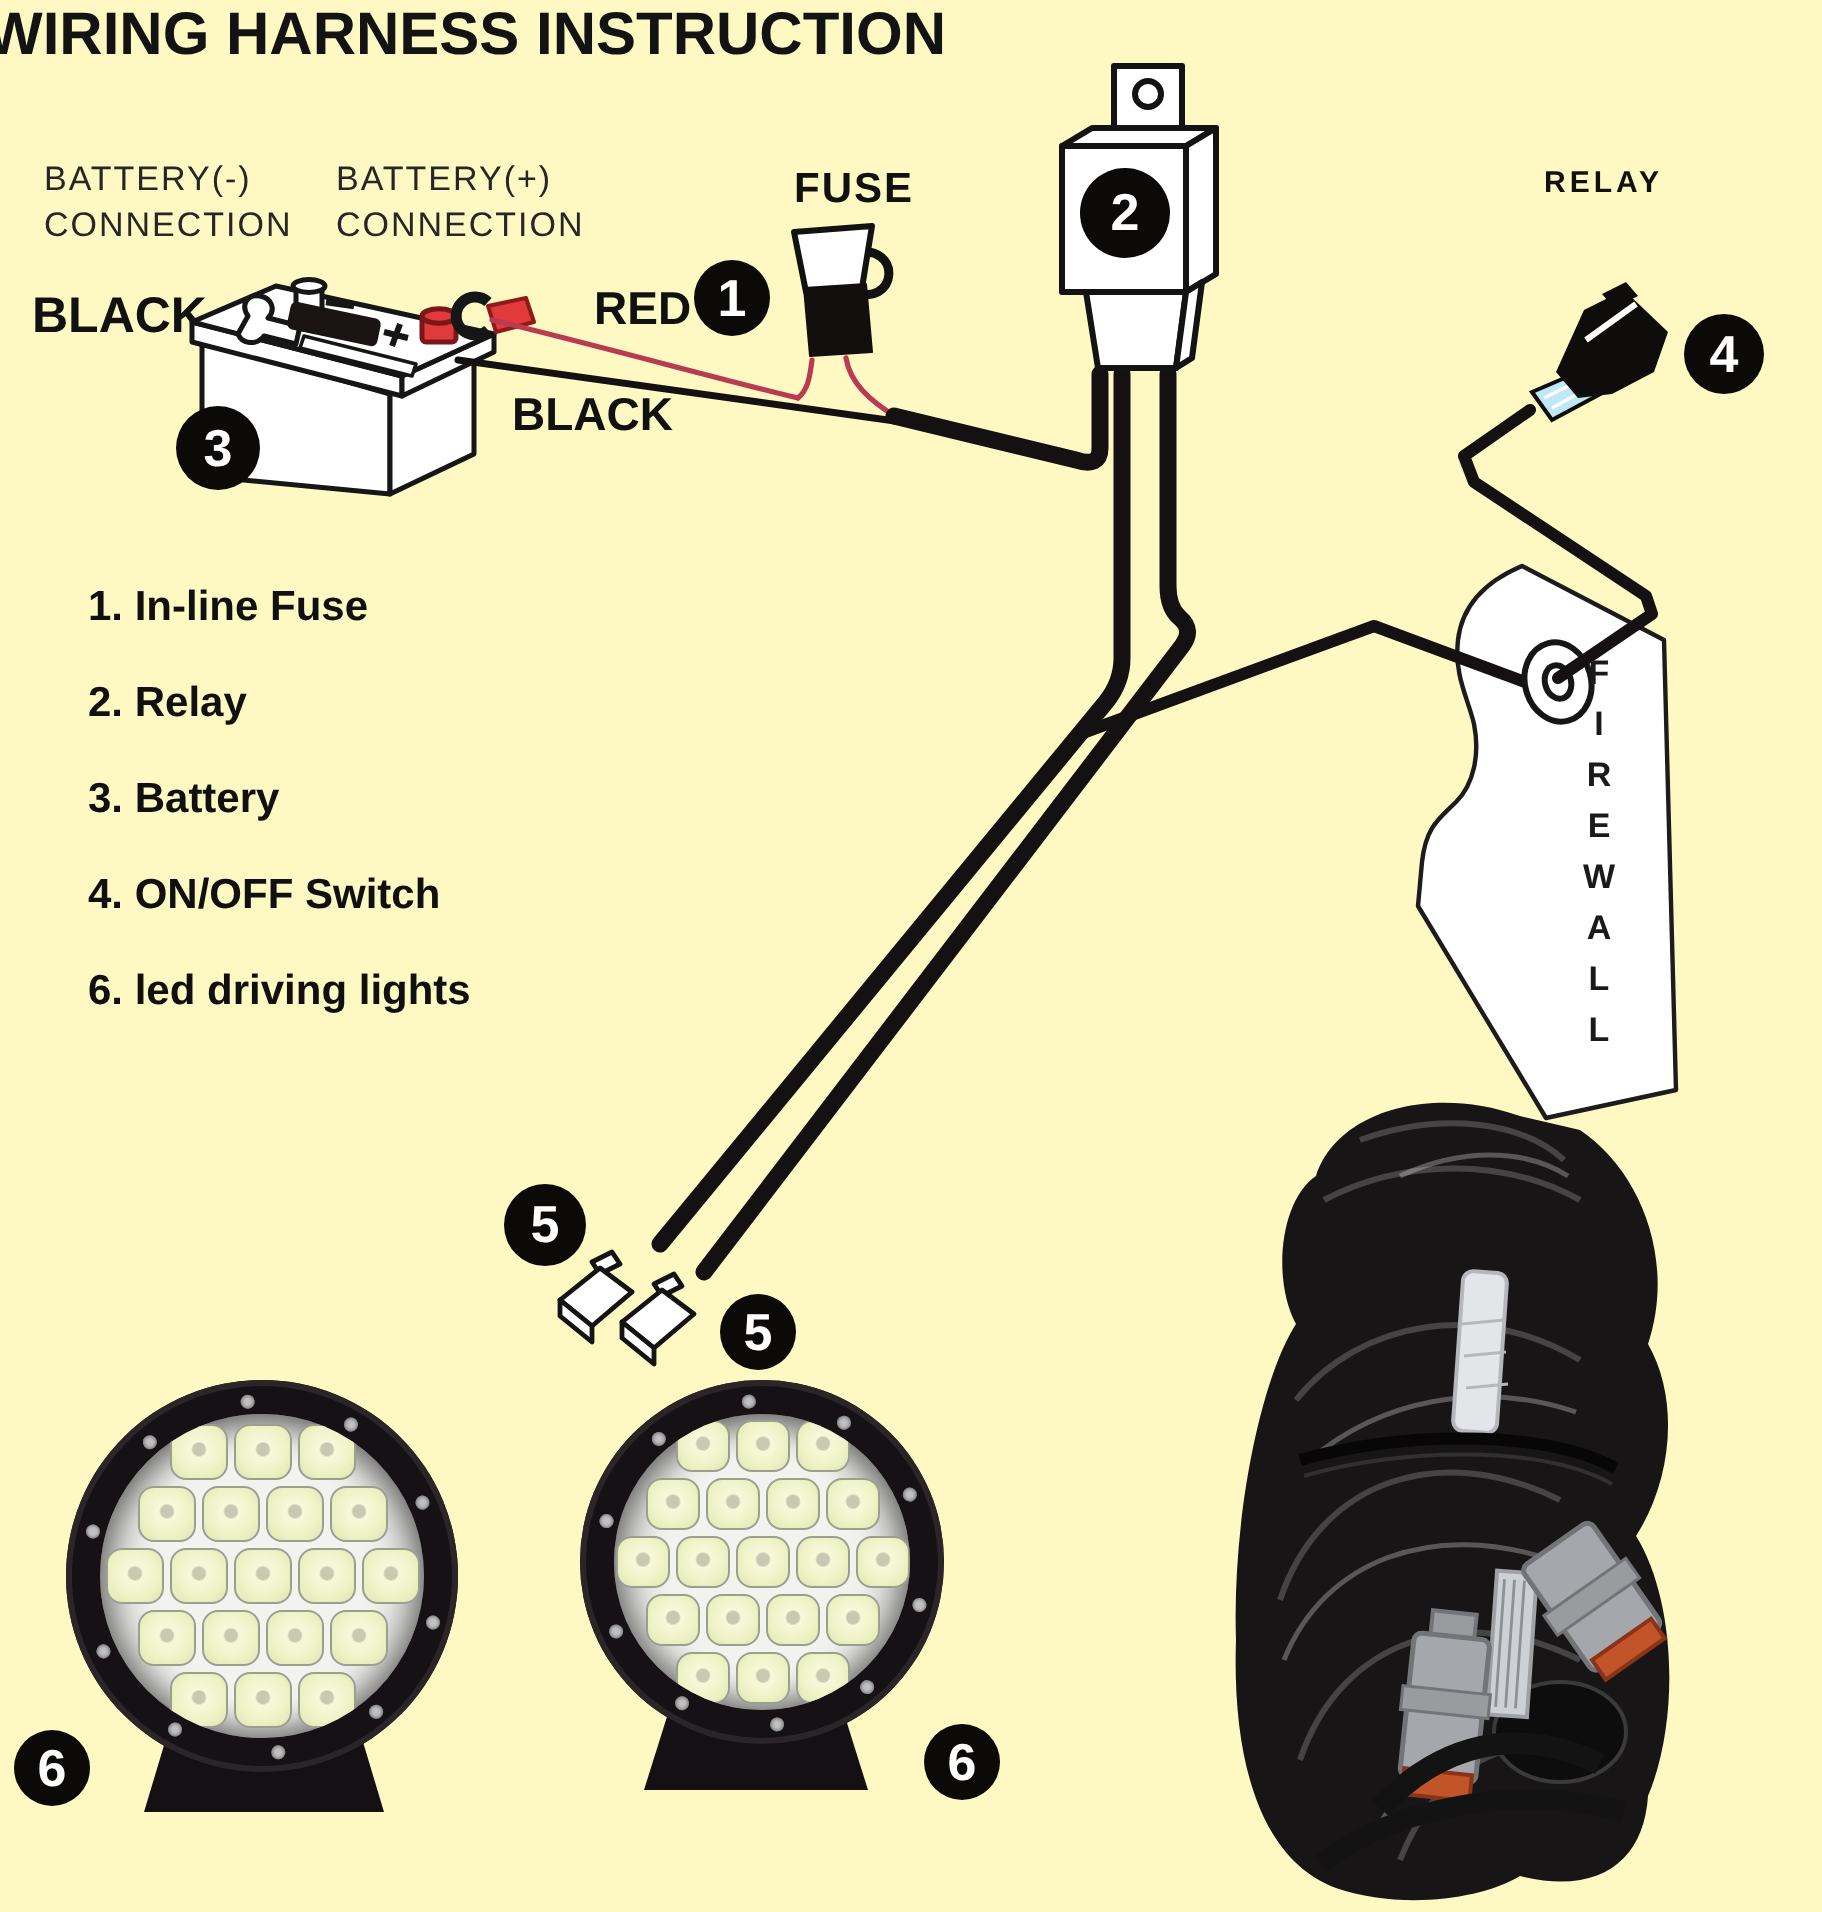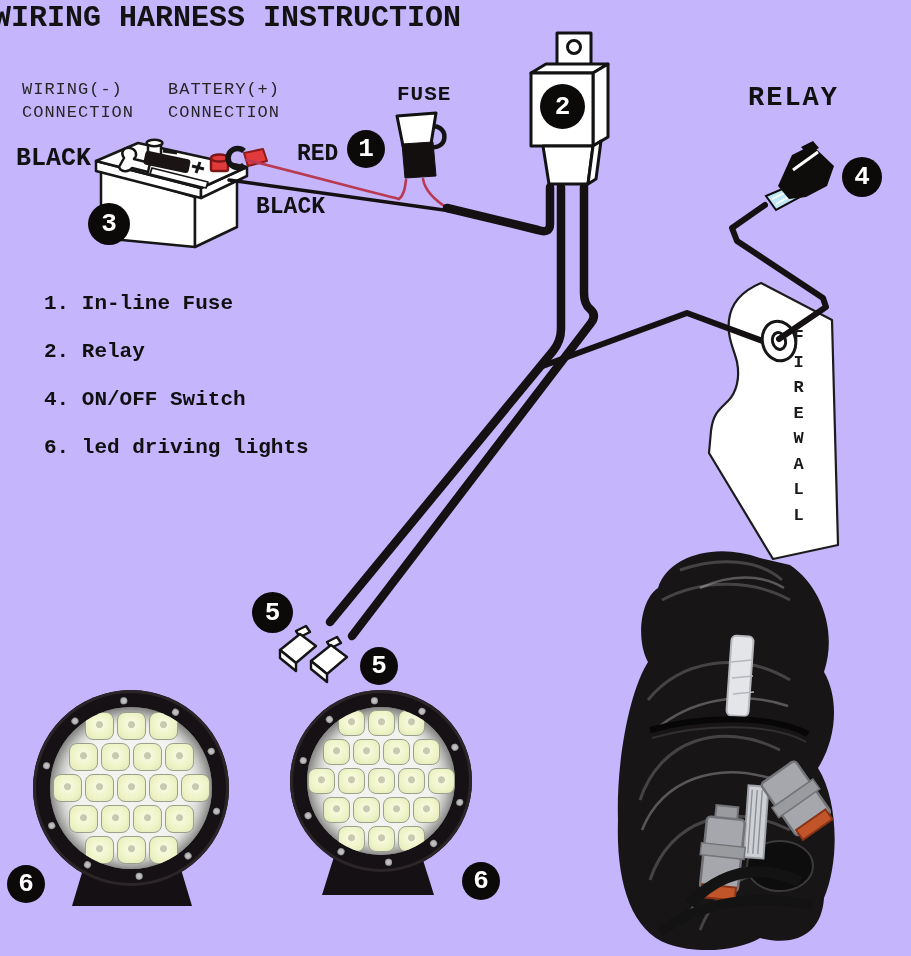--- a/index.html
+++ b/index.html
@@ -1,17 +1,17 @@
 <!DOCTYPE html>
 <html><head>
 <meta charset="utf-8">
 <style>
   html,body{margin:0;padding:0;background:#fff;}
-  .stage{position:relative;width:911px;height:956px;background:#c4b5fd;overflow:hidden;
-         font-family:Liberation Mono, monospace;color:#151515;}
+  .stage{position:relative;width:911px;height:956px;background:#fef9c3;overflow:hidden;
+         font-family:Liberation Sans, sans-serif;color:#151515;}
   .abs{position:absolute;}
   .title{left:-7px;top:1px;font-size:30px;font-weight:800;letter-spacing:0px;color:#131313;white-space:nowrap;}
   .small-label{font-size:17px;letter-spacing:1px;color:#262626;line-height:23px;white-space:nowrap;}
   .wire-label{font-weight:800;color:#111;white-space:nowrap;}
   .badge{position:absolute;background:#0c0909;color:#fff;border-radius:50%;
          display:flex;align-items:center;justify-content:center;font-weight:800;
          font-size:26px;z-index:6;}
   .legend{left:44px;top:292px;z-index:2;}
   .legend-item{font-size:21px;font-weight:700;color:#101010;height:28px;margin-bottom:20px;white-space:nowrap;}
   .firewall-text{left:789px;top:327px;writing-mode:vertical-lr;text-orientation:upright;
@@ -175,38 +175,39 @@
       <g fill="none" stroke="#141313">
         <path d="M690,904 C720,872 758,862 800,882" stroke-width="11"></path>
         <path d="M660,932 C700,902 760,892 812,906" stroke-width="10"></path>
       </g>
     </g>
   </svg>
 
   <div class="abs title">WIRING HARNESS INSTRUCTION</div>
 
   <div class="abs small-label" style="left:22px;top:78px;">
-    <div>WIRING(-)</div>
+    <div>BATTERY(-)</div>
     <div>CONNECTION</div>
   </div>
   <div class="abs small-label" style="left:168px;top:78px;">
     <div>BATTERY(+)</div>
     <div>CONNECTION</div>
   </div>
 
   <div class="abs wire-label" style="left:16px;top:144px;font-size:25px;">BLACK</div>
   <div class="abs wire-label" style="left:297px;top:141px;font-size:23px;">RED</div>
   <div class="abs wire-label" style="left:256px;top:194px;font-size:23px;">BLACK</div>
   <div class="abs wire-label" style="left:397px;top:83px;font-size:21px;letter-spacing:1px;text-align:center;">FUSE</div>
-  <div class="abs wire-label" style="left:748px;top:83px;font-size:27px;letter-spacing:2px;">RELAY</div>
+  <div class="abs wire-label" style="left:772px;top:83px;font-size:15px;letter-spacing:2px;">RELAY</div>
   <div class="abs firewall-text">FIREWALL</div>
 
   <div class="abs legend">
     <div class="legend-item">1. In-line Fuse</div>
     <div class="legend-item">2. Relay</div>
+    <div class="legend-item">3. Battery</div>
     <div class="legend-item">4. ON/OFF Switch</div>
     <div class="legend-item">6. led driving lights</div>
   </div>
 
   <div class="badge" style="left:347px;top:130px;width:38px;height:38px;">1</div>
   <div class="badge" style="left:540px;top:84px;width:45px;height:45px;">2</div>
   <div class="badge" style="left:88px;top:203px;width:42px;height:42px;">3</div>
   <div class="badge" style="left:842px;top:157px;width:40px;height:40px;">4</div>
   <div class="badge" style="left:252px;top:592px;width:41px;height:41px;">5</div>
   <div class="badge" style="left:360px;top:647px;width:38px;height:38px;">5</div>

